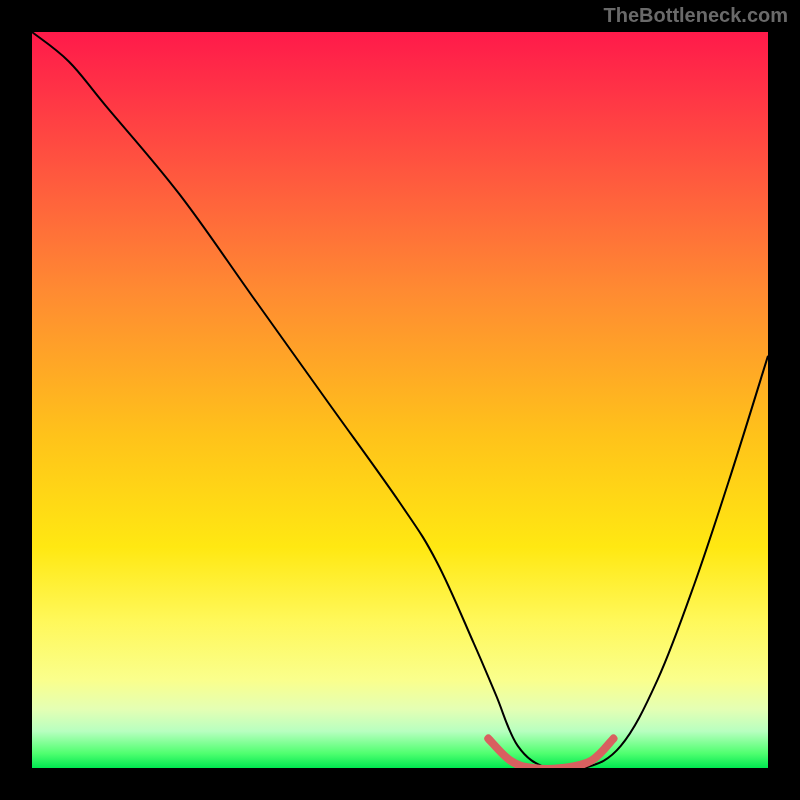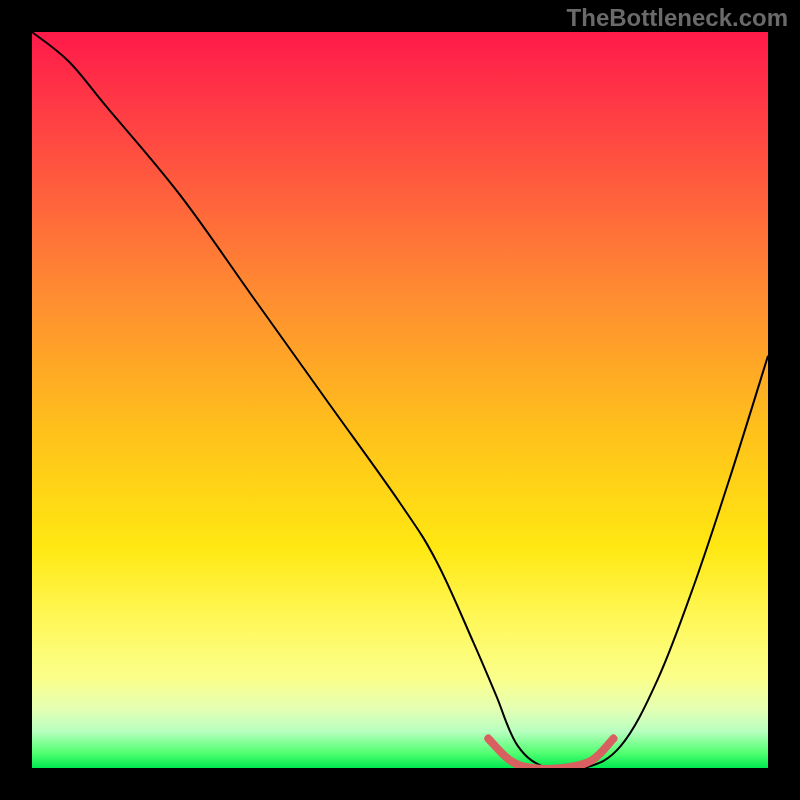--- a/index.html
+++ b/index.html
@@ -8,21 +8,21 @@
     height: 800px;
     background: #000;
     position: relative;
     font-family: Arial, sans-serif;
   }
   .watermark {
     position: absolute;
     top: 4px;
     right: 12px;
     color: #6a6a6a;
-    font-size: 24px;
+    font-size: 20px;
     font-weight: bold;
     z-index: 10;
   }
   .plot-area {
     position: absolute;
     left: 32px;
     top: 32px;
     width: 736px;
     height: 736px;
     overflow: hidden;

